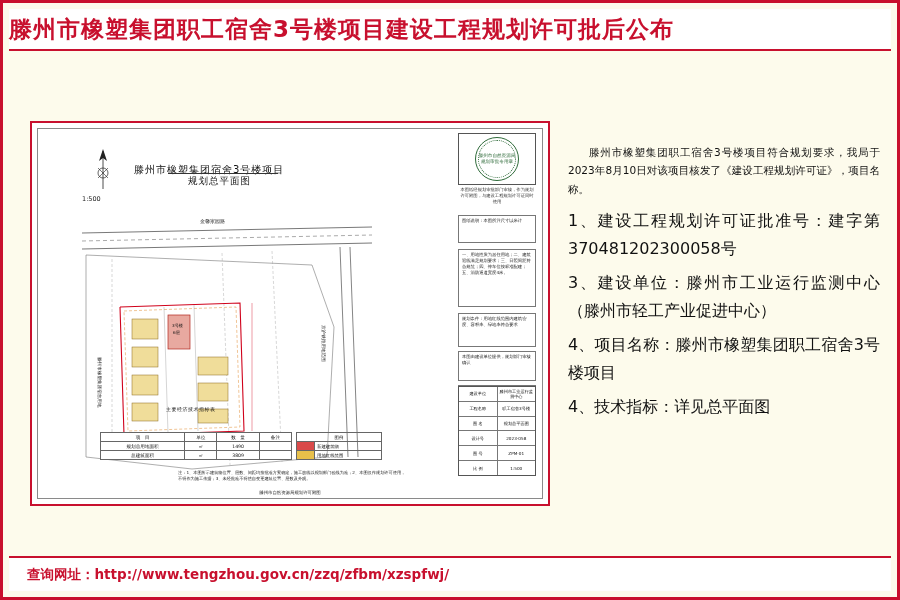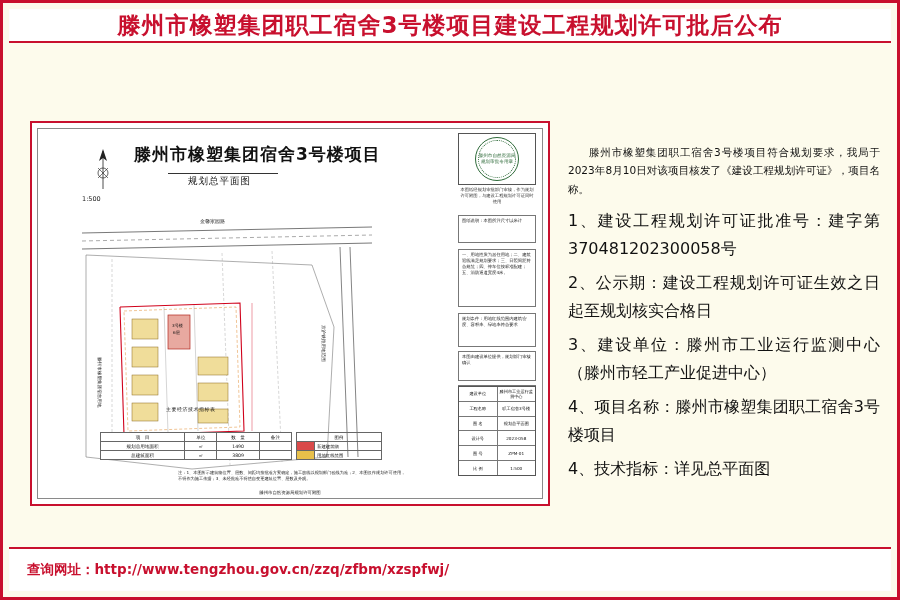--- a/index.html
+++ b/index.html
@@ -13,38 +13,38 @@
   #poster {
     position: relative;
     width: 900px; height: 600px;
     background: #fdfbec;
     border: 3px solid #c8102e;
   }
   
   #header-band {
     position: absolute;
     left: 6px; top: 6px; right: 6px;
-    height: 34px;
+    height: 42px;
     background: #ffffff;
     border-bottom: 2px solid #c8102e;
-    display: flex; align-items: center; justify-content: center;
+    display: flex; align-items: center; 
   }
   #header-title {
     color: #c8102e;
     font-size: 23px;
     font-weight: bold;
     letter-spacing: 1px;
     white-space: nowrap;
     font-family: "DejaVu Sans", "Liberation Sans", sans-serif;
   }
   
   #footer-band {
     position: absolute;
     left: 6px; right: 6px; bottom: 6px;
-    height: 44px;
+    height: 35px;
     background: #ffffff;
     border-top: 2px solid #c8102e;
     display: flex; align-items: center;
     padding: 0 18px;
   }
   .footer-text {
     color: #c8102e;
     font-size: 13.5px;
     font-weight: bold;
     white-space: nowrap;
@@ -64,22 +64,22 @@
   }
   #drawing-inner {
     position: relative;
     width: 100%; height: 100%;
     border: 1px solid #8a8a8a;
     background: #ffffff;
     overflow: hidden;
   }
   
   #dwg-title {
-    position: absolute; left: 96px; top: 14px;
-    font-size: 17px; font-weight: bold; color: #111;
+    position: absolute; left: 96px; top: 34px;
+    font-size: 10px; font-weight: normal; color: #111;
     letter-spacing: 1px;
   }
   #dwg-subtitle {
     position: absolute; left: 150px; top: 46px;
     font-size: 9.5px; color: #111; letter-spacing: 1px;
   }
   #dwg-subtitle-rule {
     position: absolute; left: 130px; top: 44px; width: 110px;
     border-top: 1px solid #333;
   }
@@ -380,21 +380,20 @@
         </table>
 
       <div id="note-block">注：1、本图所示建筑物位置、层数、间距均按批准方案确定，施工放线以规划部门验线为准；2、本图仅作规划许可使用，不得作为施工依据；3、未经批准不得擅自变更建筑位置、层数及外观。</div>
       <div id="bottom-caption">滕州市自然资源局规划许可附图</div>
     </div>
   </div>
 
   <div id="announce">
     <div id="announce-para">滕州市橡塑集团职工宿舍3号楼项目符合规划要求，我局于2023年8月10日对该项目核发了《建设工程规划许可证》，项目名称。</div>
     <div class="announce-item">1、建设工程规划许可证批准号：建字第370481202300058号</div>
-    <div class="announce-item">2、公示期：建设工程规划许可证生效之日起至规划核实合格日</div>
     <div class="announce-item">3、建设单位：滕州市工业运行监测中心（滕州市轻工产业促进中心）</div>
     <div class="announce-item">4、项目名称：滕州市橡塑集团职工宿舍3号楼项目</div>
     <div class="announce-item">4、技术指标：详见总平面图</div>
   </div>
 
   <div id="footer-band">
     <div class="footer-text" id="footer-url">查询网址：http://www.tengzhou.gov.cn/zzq/zfbm/xzspfwj/</div>
   </div>
 
 </div>

